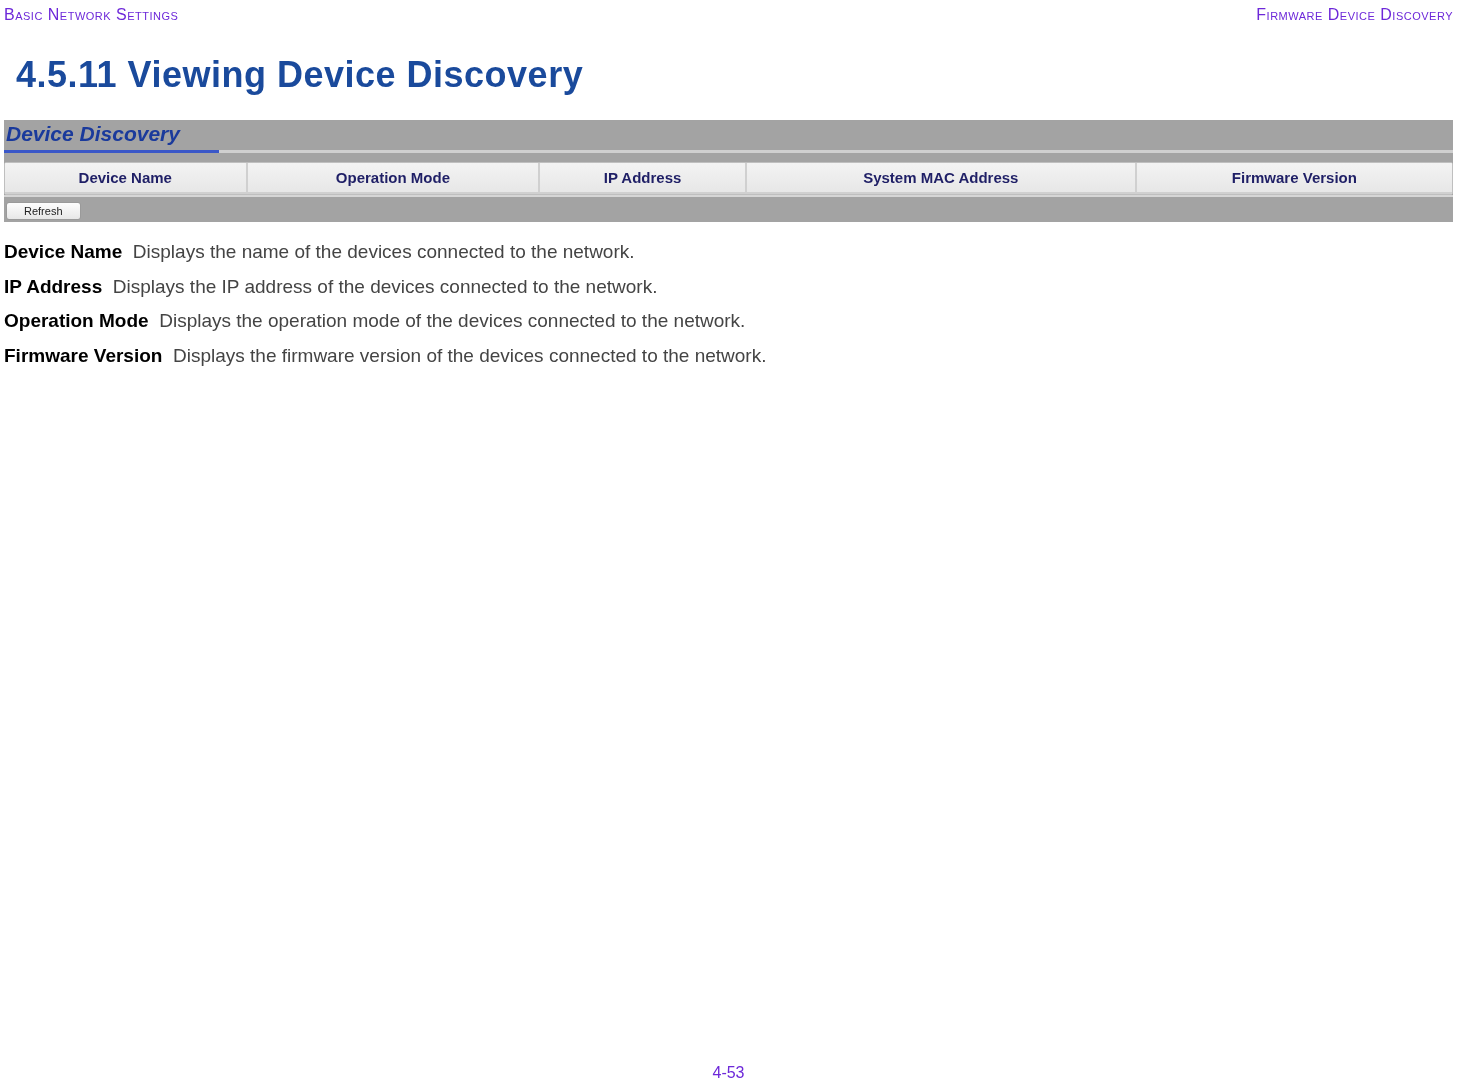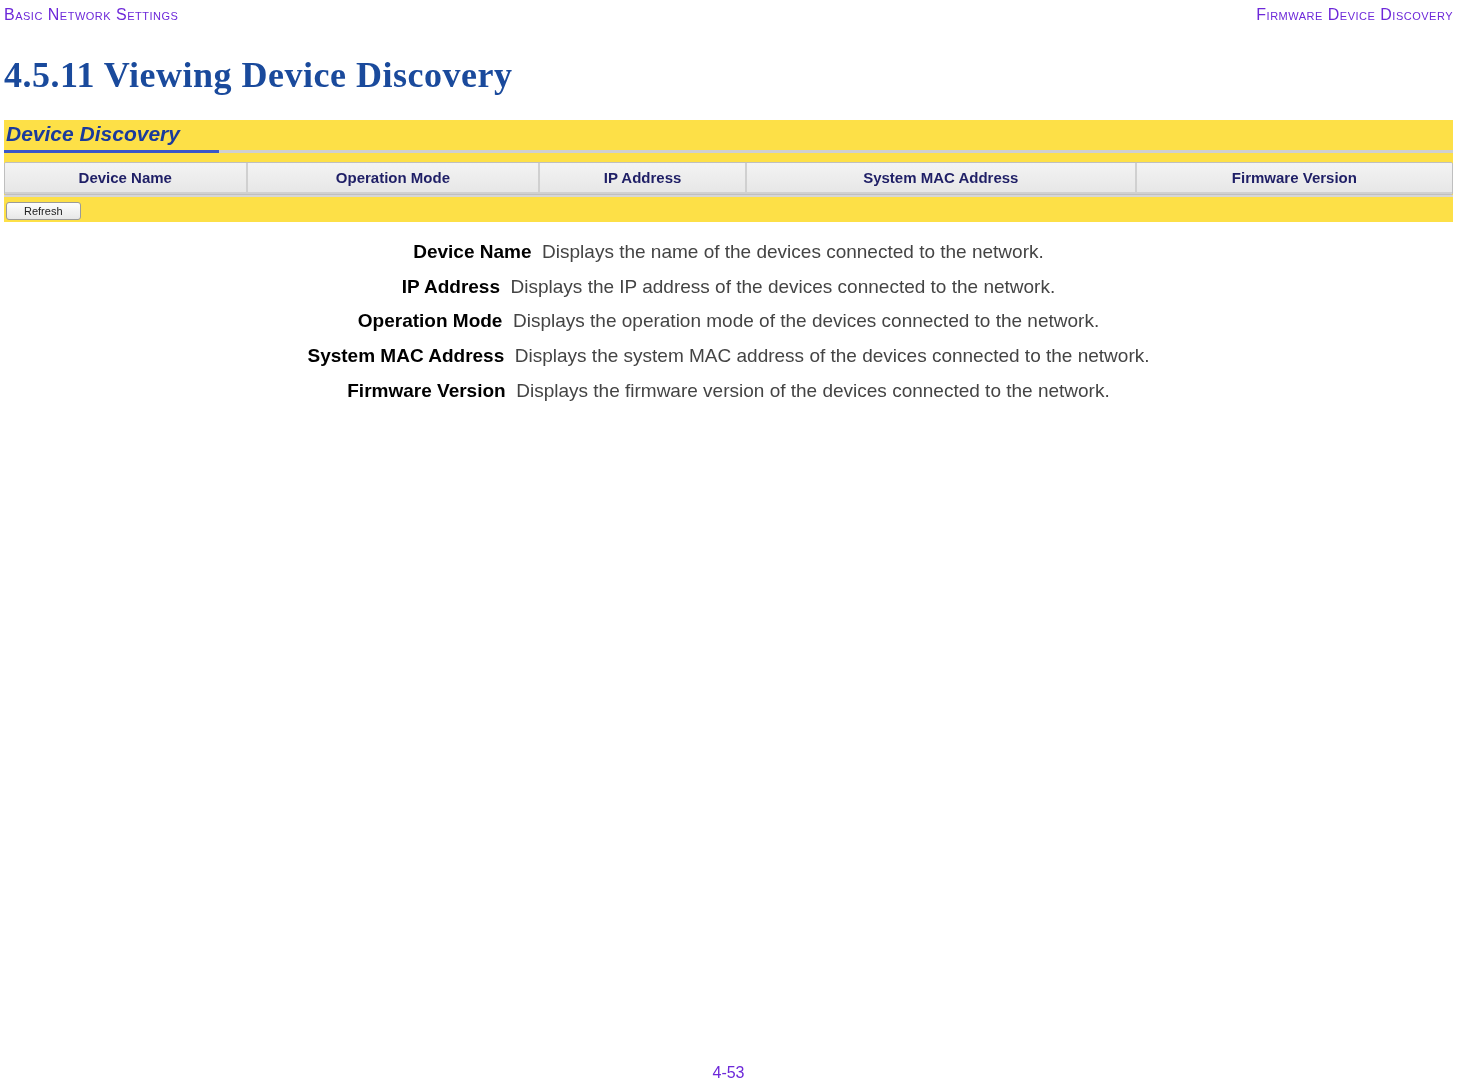--- a/index.html
+++ b/index.html
@@ -15,30 +15,30 @@
   .page-header {
     display: flex;
     justify-content: space-between;
     padding: 6px 4px 0 4px;
     font-variant: small-caps;
     font-size: 16px;
     color: #6d28d9;
     letter-spacing: 0.5px;
   }
   .section-heading {
-    font-family: Liberation Serif, serif;
+    font-family: Liberation Sans, sans-serif;
     font-weight: bold;
     font-size: 36px;
     color: #1a4a9c;
-    margin: 30px 0 24px 4px;
+    margin: 30px 0 24px 16px;
     letter-spacing: 0.5px;
   }
   .screenshot-panel {
     margin: 0 4px 5px 4px;
-    background: #fde047;
+    background: #a3a3a3;
   }
   .panel-title {
     font-family: Verdana, Arial, sans-serif;
     font-weight: bold;
     font-style: italic;
     font-size: 21px;
     color: #1a3a9c;
     padding: 2px 0 4px 2px;
   }
   .panel-rule-wrap {
@@ -93,21 +93,20 @@
     font-size: 11px;
     padding: 2px 17px;
     background: linear-gradient(#fdfdfd, #e7e7e7);
     border: 1px solid #9a9a9a;
     border-radius: 3px;
     color: #222;
     cursor: pointer;
   }
   .definitions {
     margin: 18px 4px 0 4px;
-    text-align: center;
   }
   .def-line {
     font-size: 19px;
     color: #444;
     margin: 0 0 10px 0;
     line-height: 1.3;
   }
   .def-term {
     font-weight: bold;
     color: #000;
@@ -163,22 +162,18 @@
   </p>
   <p class="def-line">
     <span class="def-term">IP Address</span>&nbsp;
     <span>Displays the IP address of the devices connected to the network.</span>
   </p>
   <p class="def-line">
     <span class="def-term">Operation Mode</span>&nbsp;
     <span>Displays the operation mode of the devices connected to the network.</span>
   </p>
   <p class="def-line">
-    <span class="def-term">System MAC Address</span>&nbsp;
-    <span>Displays the system MAC address of the devices connected to the network.</span>
-  </p>
-  <p class="def-line">
     <span class="def-term">Firmware Version</span>&nbsp;
     <span>Displays the firmware version of the devices connected to the network.</span>
   </p>
 </div>
 
 <div class="page-number">4-53</div>
 
 </body></html>

